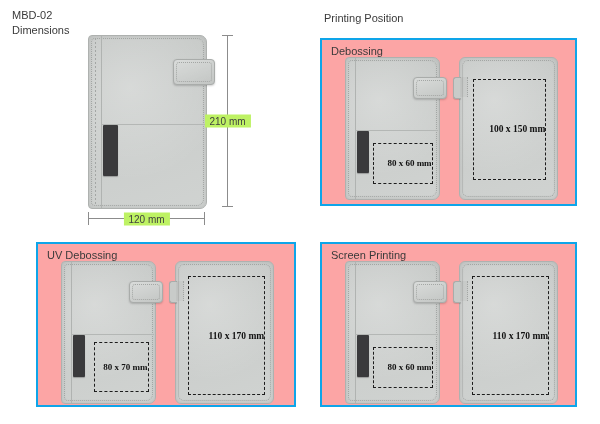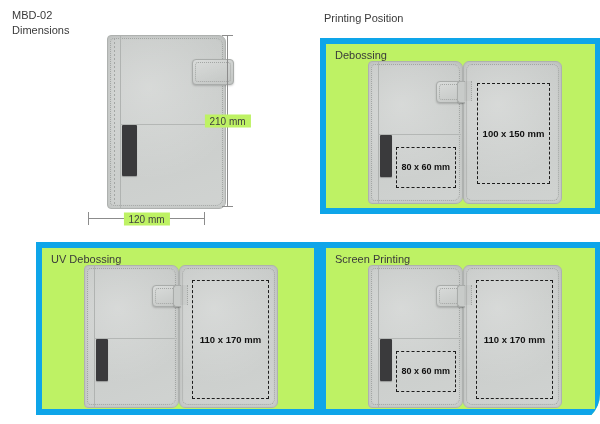--- a/index.html
+++ b/index.html
@@ -13,21 +13,21 @@
   
   .nb {
     position:absolute;
     background-color:#cdd0ce;
     background-image:
       radial-gradient(circle at 35% 30%, rgba(255,255,255,0.28), rgba(255,255,255,0) 65%),
       linear-gradient(160deg, rgba(0,0,0,0.04), rgba(255,255,255,0.06));
     border:1px solid #aeb1af;
     box-shadow: inset 0 0 5px rgba(0,0,0,0.10);
   }
-  .nb-front { border-radius:4px 7px 7px 4px;margin-left:19px; }
+  .nb-front { border-radius:4px 7px 7px 4px; }
   .nb-back  { border-radius:6px; }
   .stitch {
     position:absolute; inset:2px; border:1px dotted #a3a6a4;
     border-radius:inherit; pointer-events:none;
   }
   .spine  { position:absolute; left:10%; top:0; bottom:0; width:1px; background:#b0b3b1; }
   .spine-stitch { position:absolute; left:5%; top:2px; bottom:2px; width:1px;
     background-image:linear-gradient(#a3a6a4 40%, transparent 40%); background-size:1px 4px; }
   .pocket { position:absolute; left:10%; right:1px; top:51%; height:1px; background:#b4b7b5; }
   .pen-loop { position:absolute; left:12%; top:51.5%; width:13%; height:30%;
@@ -43,40 +43,40 @@
   .stub {
     position:absolute; left:-7px; top:13.5%; width:7px; height:14.5%;
     background:#c8cbc9; border:1px solid #a9acaa; border-right:none;
     border-radius:3px 0 0 3px; box-shadow:0 1px 1px rgba(0,0,0,0.15);
   }
   .stub-inner { position:absolute; left:0; top:13.5%; width:7px; height:14.5%;
     border-right:1px dotted #a3a6a4; background:rgba(0,0,0,0.03); }
   
   .print-area {
     position:absolute; border:1px dashed #1c1c1c;
-    display:flex; align-items:center; justify-content:center;
-    font-size:9px; font-weight:bold; color:#111; text-align:center; white-space:nowrap;
+    display:flex; align-items:center; justify-content:flex-end;
+    font-size:9px; font-weight:bold; color:#111; text-align:center; white-space:nowrap;font-family:Liberation Serif, serif;
   }
   .pa-front-sm   { left:29%; top:60%; width:62%; height:28%; }
   .pa-front-tall { left:34%; top:57%; width:57%; height:34%; }
   .pa-back-md    { left:13%; top:15%; width:74%; height:70%; font-size:9.5px; }
   .pa-back-lg    { left:12%; top:10%; width:78%; height:83%; font-size:9.5px; }
   
   .vdim { position:absolute; left:227px; top:35px; width:1px; height:172px; background:#8c8c8c; }
   .vdim .tick-t { position:absolute; left:-5px; top:0; width:11px; height:1px; background:#8c8c8c; }
   .vdim .tick-b { position:absolute; left:-5px; bottom:0; width:11px; height:1px; background:#8c8c8c; }
   .hdim { position:absolute; left:88px; top:218px; width:117px; height:1px; background:#8c8c8c; }
   .hdim .tick-l { position:absolute; left:0; top:-6px; width:1px; height:13px; background:#8c8c8c; }
   .hdim .tick-r { position:absolute; right:0; top:-6px; width:1px; height:13px; background:#8c8c8c; }
   .dim-label {
     position:absolute; left:50%; top:50%; transform:translate(-50%,-50%);
     background:#bef264; padding:1px 5px; font-size:10px; color:#3f3f3f; white-space:nowrap;
   }
   
-  .panel { position:absolute; border:6px solid #0ea5e9; background:#bef264;padding-left:16px; }
+  .panel { position:absolute; border:2px solid #0ea5e9; background:#fca5a5; }
   .panel-title { position:absolute; left:9px; top:5px; font-size:11px; color:#3a3a3a; }
   #panel-debossing { left:320px; top:38px;  width:253px; height:164px; }
   #panel-uv        { left:36px;  top:242px; width:256px; height:161px; }
   #panel-screen    { left:320px; top:242px; width:253px; height:161px; }
   .panel .nb-front { left:23px;  top:17px; width:93px;  height:141px; }
   .panel .nb-back  { left:137px; top:17px; width:97px;  height:141px; }
   
   #nb-main { left:88px; top:35px; width:117px; height:172px; }
 </style>
 </head>
@@ -135,20 +135,23 @@
   </div>
 
   <div class="panel" id="panel-uv">
     <div class="panel-title">UV Debossing</div>
     <div class="nb nb-front">
       <div class="stitch"></div>
       <div class="spine"></div>
       <div class="pocket"></div>
       <div class="pen-loop"></div>
       <div class="tab"></div>
+      <div class="print-area pa-front-tall">
+        <span>80 x 70 mm</span>
+      </div>
     </div>
     <div class="nb nb-back">
       <div class="stitch"></div>
       <div class="stub"></div>
       <div class="stub-inner"></div>
       <div class="print-area pa-back-lg">
         <span>110 x 170 mm</span>
       </div>
     </div>
   </div>

